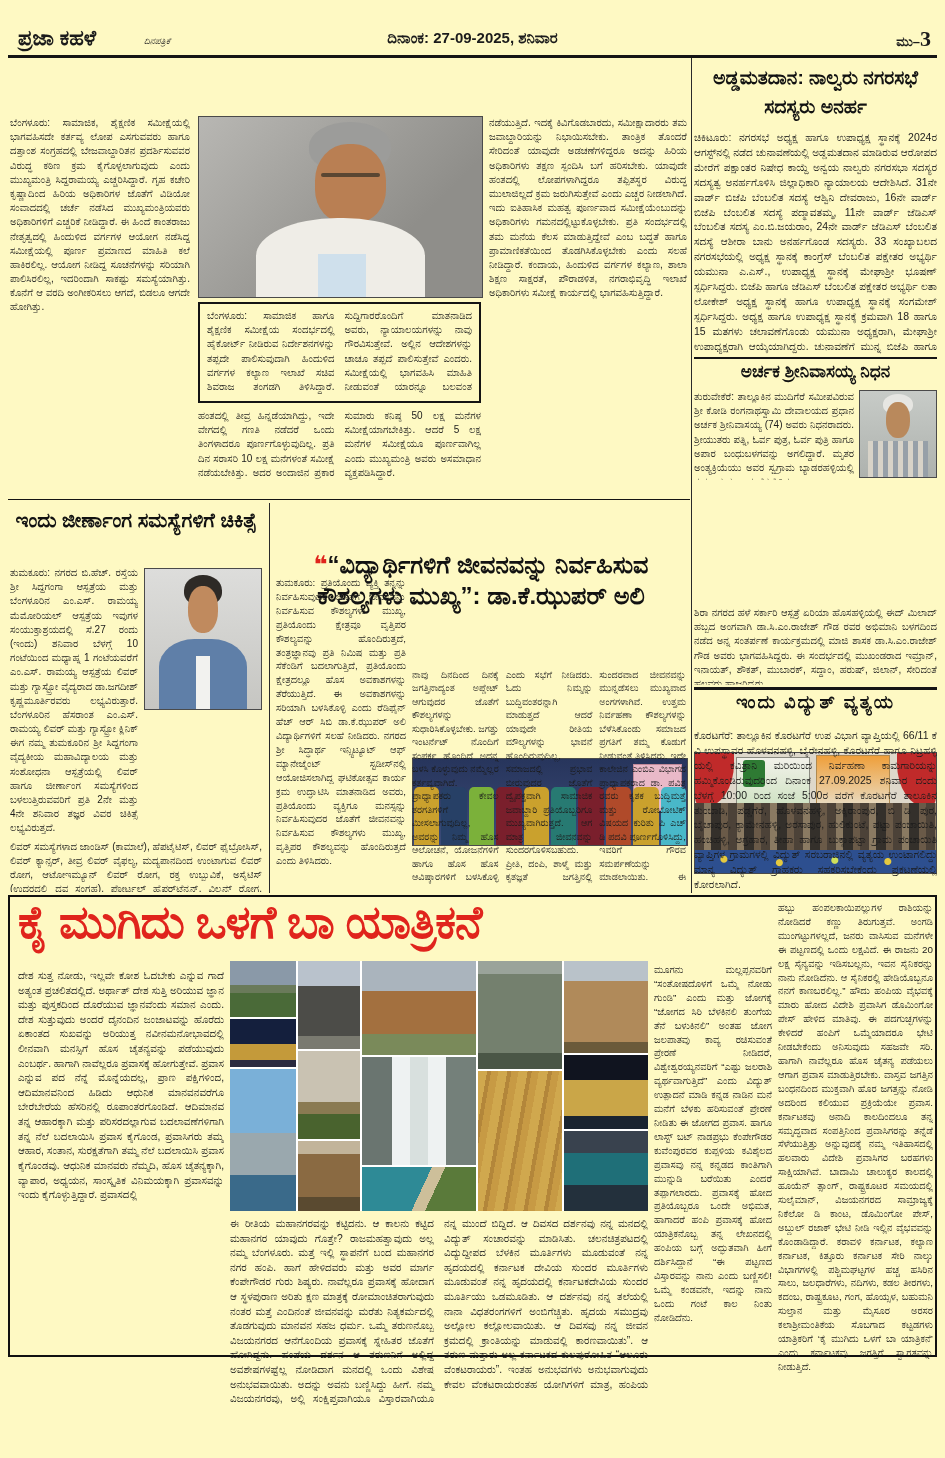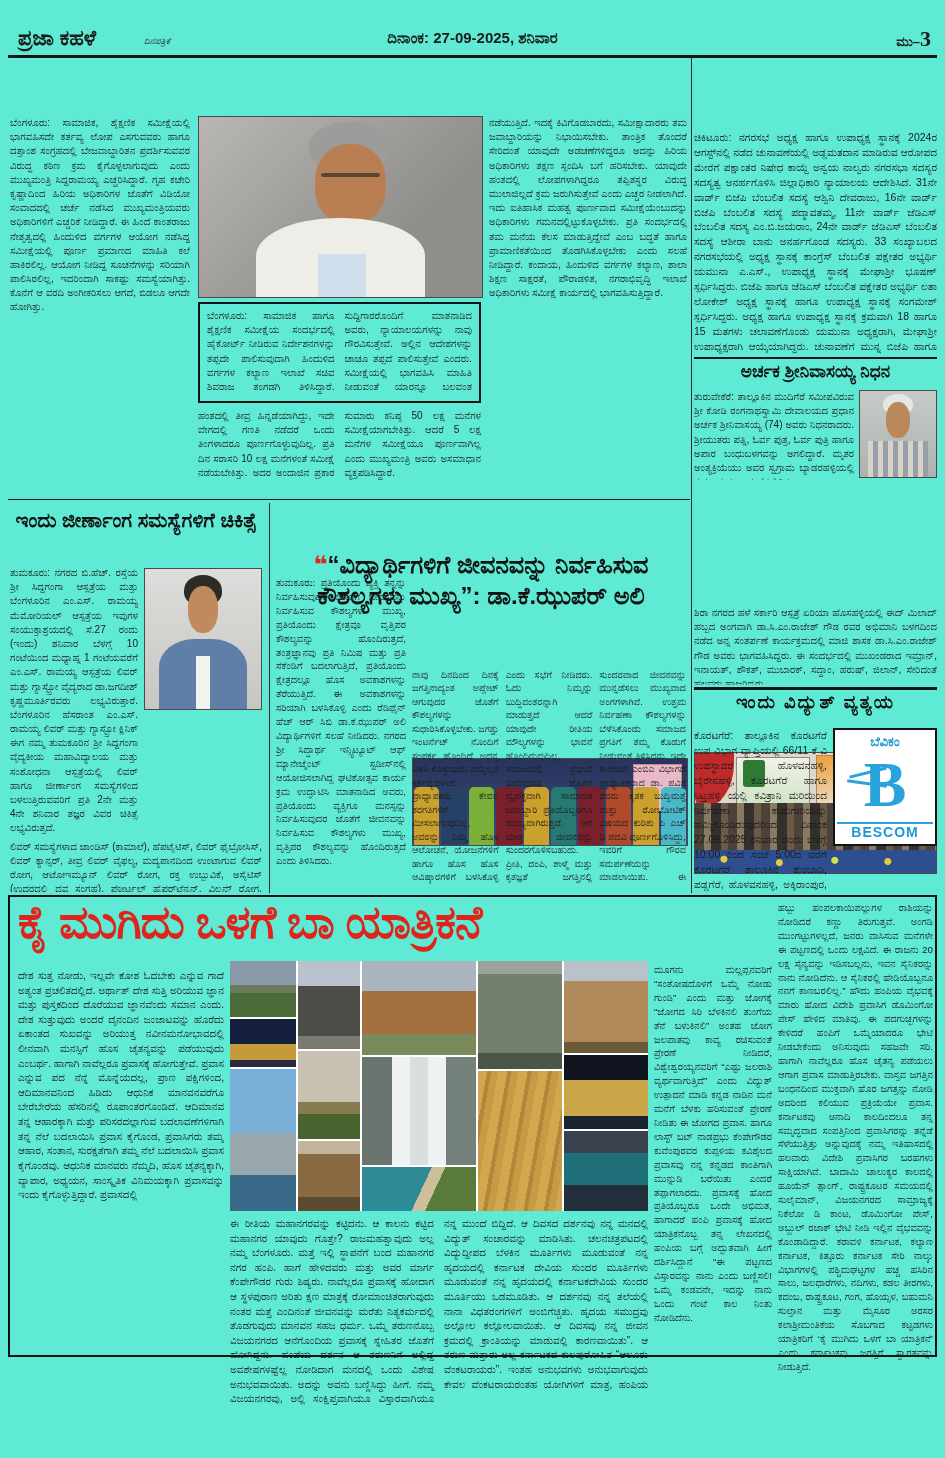--- a/index.html
+++ b/index.html
@@ -1,16 +1,16 @@
 <!DOCTYPE html>
 <html><head>
 <meta charset="utf-8">
 <style>
   html,body{margin:0;padding:0;background:#e8e8e4;}
-  .page{position:relative;width:945px;height:1458px;margin:0 auto;background:#5eead4;
+  .page{position:relative;width:945px;height:1458px;margin:0 auto;background:#fef9c3;
         font-family:"Liberation Sans","DejaVu Sans",sans-serif;color:#1b1b1b;overflow:hidden;}
   .abs{position:absolute;}
   .bt{font-size:10px;line-height:1.42;text-align:justify;overflow:hidden;word-break:break-word;}
   .rule{background:#151515;}
   .red{color:#e0241c;}
   .headline-main{font-weight:bold;color:#e0241c;line-height:1.02;letter-spacing:-1px;}
   .hl-black{font-weight:bold;color:#121212;text-align:center;}
   .photo{border:1px solid #4a4a4a;overflow:hidden;position:relative;}
   .caption-box{border:2px solid #141414;box-sizing:border-box;padding:5px 7px;}
   .two-col{column-count:2;column-gap:10px;}
@@ -141,20 +141,21 @@
         <div style="background:#49b8c9"></div>
       </div>
     </div>
   </div>
   <div class="abs bt three-col" style="left:412px;top:668px;width:274px;height:224px;font-size:9.5px;">
     <span>ನಾವು ದಿನದಿಂದ ದಿನಕ್ಕೆ ಜಗತ್ತಿನಾದ್ಯಂತ ಅಪ್ಡೇಟ್ ಆಗುವುದರ ಜೊತೆಗೆ ಕೌಶಲ್ಯಗಳನ್ನು ಸುಧಾರಿಸಿಕೊಳ್ಳಬೇಕು. ಜಗತ್ತು ಇಂಟರ್ನೆಟ್ ನೊಂದಿಗೆ ಸಂಪರ್ಕ ಹೊಂದಿದೆ ಅದನ್ನ ಬಳಸಿ ಕೊಳ್ಳುವುದು ನಮ್ಮೆಲ್ಲರ ಕರ್ತವ್ಯವಾಗಿದೆ. ಪ್ರಾಧ್ಯಾಪಕರು ಕೇವಲ ತರಗತಿಗಳಿಗೆ ಮೀಸಲಾಗುವುದಿಲ್ಲ, ಅವರನ್ನು ನಿಮ್ಮ ಹೊಸ ಆಲೋಚನೆ, ಯೋಜನೆಗಳಿಗೆ ಹಾಗೂ ಹೊಸ ಹೊಸ ಆವಿಷ್ಕಾರಗಳಿಗೆ ಬಳಸಿಕೊಳ್ಳಿ ಎಂದು ಸಭೆಗೆ ನೀಡಿದರು.</span>
     <span>ಓದು ನಿಮ್ಮನ್ನು ಬುದ್ಧಿವಂತರನ್ನಾಗಿ ಮಾಡುತ್ತದೆ ಆದರೆ ಯಾವುದೇ ರೀತಿಯ ಮೌಲ್ಯಗಳನ್ನು ಭಾವನೆ ಹೊಂದಿರುವುದಿಲ್ಲ, ಸಮಾಜದಲ್ಲಿ ಪ್ರಭಾವ ಬೀರುವುದರ ಜೊತೆಗೆ ದ್ವೈಪಕ್ತವಾಗಿ ಸಾಮಾಜಿಕ ಜವಾಬ್ದಾರಿ ಪ್ರತಿಯೊಬ್ಬರಿಗೂ ಮುಖ್ಯವಾಗಿರುತ್ತದೆ. ಆಗ ಮಾತ್ರ ಜೀವನವನ್ನು ಸುಂದರಗೊಳಿಸಬಹುದು. ಪ್ರೀತಿ, ದಂಪಿ, ಶಾಳ್ಮೆ ಮತ್ತು ಕೃತಜ್ಞತೆ ಜಗತ್ತಿನಲ್ಲಿ ಸುಂದರವಾದ ಜೀವನವನ್ನು ಮುನ್ನಡೆಸಲು ಮುಖ್ಯವಾದ ಅಂಗಗಳಾಗಿವೆ.</span>
     <span>ಉತ್ತಮ ನಿರ್ವಹಣಾ ಕೌಶಲ್ಯಗಳನ್ನು ಬೆಳೆಸಿಕೊಂಡು ಸಮಾಜದ ಪ್ರಗತಿಗೆ ತಮ್ಮ ಕೊಡುಗೆ ನೀಡುವಂತೆ ತಿಳಿಸಿದರು. ಇದೇ ಕಾಲೇಜಿನ ಎಂಬಿಎ ವಿಭಾಗದ ಪ್ರಾಧ್ಯಾಪಕರಾದ ಡಾ. ಪವಿತ್ರ ರವರು ಕೃತಕ ಬುದ್ಧಿಮತ್ತೆ ಮತ್ತು ರೋಬೋಟಿಕ್ ವಿಷಯದ ಕುರಿತು ಪಿ ಎಚ್ ಡಿ ಪದವಿ ಪೂರ್ಣಗೊಳಿಸಿದ್ದು, ಇವರಿಗೆ ಗೌರವ ಸಮರ್ಪಣೆಯನ್ನು ಮಾಡಲಾಯಿತು. ಈ ಕಾರ್ಯಕ್ರಮದಲ್ಲಿ ಡಾ.ಅಶೋಕ್ ಮಿಶ್ರಾ, ಓಬೇದ್ ಉಲ್ಲಾ ಶರೀಫ್, ಡಾ. ಫರ್ಹಾನ್ ಬೇಗ, ಆದರ್ಶ ಎಚ್ ಎಂ, ವಿಜಯ ಕುಲಕರ್ಣಿ, ಡಾ.ಪವಿತ್ರ, ಪ್ರಾಧ್ಯಾಪಕರು, ವಿದ್ಯಾರ್ಥಿಗಳು ಮತ್ತು ಪೋಷಕರು ಇದ್ದರು.</span>
   </div>
 
+  <div class="abs hl-black" style="left:694px;top:64px;width:243px;font-size:19px;line-height:1.5;">ಅಡ್ಡಮತದಾನ: ನಾಲ್ವರು ನಗರಸಭೆ ಸದಸ್ಯರು ಅನರ್ಹ</div>
   <div class="abs bt" style="left:694px;top:130px;width:243px;height:224px;font-size:10.5px;">ಚಿಕಿಟೂರು: ನಗರಸಭೆ ಅಧ್ಯಕ್ಷ ಹಾಗೂ ಉಪಾಧ್ಯಕ್ಷ ಸ್ಥಾನಕ್ಕೆ 2024ರ ಆಗಸ್ಟ್‌ನಲ್ಲಿ ನಡೆದ ಚುನಾವಣೆಯಲ್ಲಿ ಅಡ್ಡಮತದಾನ ಮಾಡಿರುವ ಆರೋಪದ ಮೇರೆಗೆ ಪಕ್ಷಾಂತರ ನಿಷೇಧ ಕಾಯ್ದೆ ಅನ್ವಯ ನಾಲ್ವರು ನಗರಸಭಾ ಸದಸ್ಯರ ಸದಸ್ಯತ್ವ ಅನರ್ಹಗೊಳಿಸಿ ಜಿಲ್ಲಾಧಿಕಾರಿ ನ್ಯಾಯಾಲಯ ಆದೇಶಿಸಿದೆ. 31ನೇ ವಾರ್ಡ್ ಬಿಜೆಪಿ ಬೆಂಬಲಿತ ಸದಸ್ಯೆ ಆಶ್ವಿನಿ ದೇವರಾಜು, 16ನೇ ವಾರ್ಡ್ ಬಿಜೆಪಿ ಬೆಂಬಲಿತ ಸದಸ್ಯೆ ಪದ್ಮಾವತಮ್ಮ, 11ನೇ ವಾರ್ಡ್ ಜೆಡಿಎಸ್ ಬೆಂಬಲಿತ ಸದಸ್ಯ ಎಂ.ಬಿ.ಜಯರಾಂ, 24ನೇ ವಾರ್ಡ್ ಜೆಡಿಎಸ್ ಬೆಂಬಲಿತ ಸದಸ್ಯೆ ಆಶೀರಾ ಬಾನು ಅನರ್ಹಗೊಂಡ ಸದಸ್ಯರು. 33 ಸಂಖ್ಯಾಬಲದ ನಗರಸಭೆಯಲ್ಲಿ ಅಧ್ಯಕ್ಷ ಸ್ಥಾನಕ್ಕೆ ಕಾಂಗ್ರೆಸ್ ಬೆಂಬಲಿತ ಪಕ್ಷೇತರ ಅಭ್ಯರ್ಥಿ ಯಮುನಾ ಎ.ಎಸ್., ಉಪಾಧ್ಯಕ್ಷ ಸ್ಥಾನಕ್ಕೆ ಮೇಘಾಶ್ರೀ ಭೂಷಣ್ ಸ್ಪರ್ಧಿಸಿದ್ದರು. ಬಿಜೆಪಿ ಹಾಗೂ ಜೆಡಿಎಸ್ ಬೆಂಬಲಿತ ಪಕ್ಷೇತರ ಅಭ್ಯರ್ಥಿ ಲತಾ ಲೋಕೇಶ್ ಅಧ್ಯಕ್ಷ ಸ್ಥಾನಕ್ಕೆ ಹಾಗೂ ಉಪಾಧ್ಯಕ್ಷ ಸ್ಥಾನಕ್ಕೆ ಸಂಗಮೇಶ್ ಸ್ಪರ್ಧಿಸಿದ್ದರು. ಅಧ್ಯಕ್ಷ ಹಾಗೂ ಉಪಾಧ್ಯಕ್ಷ ಸ್ಥಾನಕ್ಕೆ ಕ್ರಮವಾಗಿ 18 ಹಾಗೂ 15 ಮತಗಳು ಚಲಾವಣೆಗೊಂಡು ಯಮುನಾ ಅಧ್ಯಕ್ಷರಾಗಿ, ಮೇಘಾಶ್ರೀ ಉಪಾಧ್ಯಕ್ಷರಾಗಿ ಆಯ್ಕೆಯಾಗಿದ್ದರು. ಚುನಾವಣೆಗೆ ಮುನ್ನ ಬಿಜೆಪಿ ಹಾಗೂ ಜೆಡಿಎಸ್ ಹೊರಡಿಸಿದ್ದ ವಿಪ್ ಉಲ್ಲಂಘಿಸಿ ನಾಲ್ವರು ಸದಸ್ಯರು ಅಡ್ಡ ಮತದಾನ ಮಾಡಿದ್ದರು. ಸದಸ್ಯ ರಾದ ಲತಾ ಹಾಗೂ ಸಂಗಮೇಶ್ ಈ ಬಗ್ಗೆ ಜಿಲ್ಲಾಧಿಕಾರಿಗೆ ದೂರು ಸಲ್ಲಿಸಿದ್ದರು.</div>
   <div class="abs rule" style="left:694px;top:357px;width:243px;height:2px;"></div>
 
   <div class="abs hl-black" style="left:694px;top:362px;width:243px;font-size:17px;">ಅರ್ಚಕ ಶ್ರೀನಿವಾಸಯ್ಯ ನಿಧನ</div>
   <div class="abs" style="left:694px;top:390px;width:243px;height:90px;overflow:hidden;">
     <div class="photo" style="float:right;width:76px;height:86px;margin:0 0 3px 5px;">
       <div class="obit-bg">
         <div class="art obit-hair"></div>
         <div class="art obit-face"></div>
         <div class="art obit-shirt"></div>
@@ -172,29 +173,20 @@
       <div class="art gp-banner2"></div>
       <div class="art gp-crowd"></div>
       <div class="art gp-table"></div>
     </div>
   </div>
   <div class="abs bt" style="left:694px;top:606px;width:243px;height:79px;font-size:10px;">ಶಿರಾ ನಗರದ ಹಳೆ ಸರ್ಕಾರಿ ಆಸ್ಪತ್ರೆ ಏರಿಯಾ ಹೊಸಹಳ್ಳಿಯಲ್ಲಿ ಈದ್ ಮಿಲಾದ್ ಹಬ್ಬದ ಅಂಗವಾಗಿ ಡಾ.ಸಿ.ಎಂ.ರಾಜೇಶ್ ಗೌಡ ರವರ ಅಭಿಮಾನಿ ಬಳಗದಿಂದ ನಡೆದ ಅನ್ನ ಸಂತರ್ಪಣೆ ಕಾರ್ಯಕ್ರಮದಲ್ಲಿ ಮಾಜಿ ಶಾಸಕ ಡಾ.ಸಿ.ಎಂ.ರಾಜೇಶ್ ಗೌಡ ಅವರು ಭಾಗವಹಿಸಿದ್ದರು. ಈ ಸಂದರ್ಭದಲ್ಲಿ ಮುಖಂಡರಾದ ಇಮ್ರಾನ್, ಇನಾಯತ್, ಶೌಕತ್, ಮುಬಾರಕ್, ಸದ್ದಾಂ, ಹರುಷ್, ಜಿಲಾನ್, ಸೇರಿದಂತೆ ಹಲವರು ಹಾಜರಿದ್ದರು.</div>
   <div class="abs rule" style="left:694px;top:687px;width:243px;height:3px;"></div>
 
   <div class="abs hl-black" style="left:694px;top:692px;width:243px;font-size:18px;letter-spacing:2px;">ಇಂದು ವಿದ್ಯುತ್ ವ್ಯತ್ಯಯ</div>
   <div class="abs" style="left:694px;top:728px;width:243px;height:165px;overflow:hidden;">
-    <div class="bescom" style="float:right;width:104px;height:118px;margin:0 0 4px 6px;">
-      <div class="kn">ಬೆವಿಕಂ</div>
-      <div class="bmark">
-        <span class="bletter">B</span>
-        <span class="pylon"></span>
-        <span class="pylon2"></span>
-      </div>
-      <div class="en">BESCOM</div>
-    </div>
     <div class="bt" style="font-size:10.5px;">ಕೊರಟಗೆರೆ: ತಾಲ್ಲೂಕಿನ ಕೊರಟಗೆರೆ ಉಪ ವಿಭಾಗ ವ್ಯಾಪ್ತಿಯಲ್ಲಿ 66/11 ಕೆ ವಿ ಉಪಸ್ಥಾವರ ಹೊಳವನಹಳ್ಳಿ, ಬೈರೇನಹಳ್ಳಿ, ಕೊರಟಗೆರೆ ಹಾಗೂ ನಿಟ್ರಹಳ್ಳಿ ಯಲ್ಲಿ ಕವಿತ್ರಾನಿ ಮರಿಯಿಂದ ನಿರ್ವಹಣಾ ಕಾಮಗಾರಿಯನ್ನು ಹಮ್ಮಿಕೊಂಡಿರುವುದರಿಂದ ದಿನಾಂಕ 27.09.2025 ಶನಿವಾರ ದಂದು ಬೆಳಗ್ಗೆ 10:00 ರಿಂದ ಸಂಜೆ 5:00ರ ವರೆಗೆ ಕೊರಟಗೆರೆ ತಾಲೂಕಿನ ತುಂಬಾಡಿ, ಪಡ್ಡಗೆರೆ, ಹೊಳವನಹಳ್ಳಿ, ಅಕ್ಕಿರಾಂಪುರ, ಬಿ ಡಿ ಪುರ, ಬೈಚಾಪುರ, ಕ್ಯಾಮೇನಹಳ್ಳಿ, ಅರಸಾಪುರ, ಹುಲಿಕುಂಟೆ, ಪಟ್ಟಾ ಪಂಚಾಯಿತಿ, ಹಂಚಿಹಳ್ಳಿ, ಅಗ್ರಹಾರ, ತೀಹಾ ಹಾಗೂ ಬುಕ್ಕಾಪಟ್ಟಾ ಗ್ರಾಮ ಪಂಚಾಯಿತಿ ವ್ಯಾಪ್ತಿಗಳ ಗ್ರಾಮಗಳಲ್ಲಿ ವಿದ್ಯುತ್ ಸರಬರಾಜಿನಲ್ಲಿ ವ್ಯತ್ಯಯ ಉಂಟಾಗಲಿದ್ದು ಮಾನ್ಯ ವಿದ್ಯುತ್ ಗ್ರಾಹಕರು ಸಹಕರಿಸಬೇಕೆಂದು ಪ್ರಕಟಣೆಯಲ್ಲಿ ಕೋರಲಾಗಿದೆ.</div>
   </div>
 
   <div class="abs box-bottom" style="left:8px;top:895px;width:929px;height:462px;">
     <div class="abs headline-main" style="left:8px;top:2px;width:700px;font-size:46px;">ಕೈ ಮುಗಿದು ಒಳಗೆ ಬಾ ಯಾತ್ರಿಕನೆ</div>
     <div class="abs bt" style="left:8px;top:72px;width:206px;height:448px;font-size:10.3px;">ದೇಶ ಸುತ್ತ ನೋಡು, ಇಲ್ಲವೇ ಕೋಶ ಓದಬೇಕು ಎನ್ನುವ ಗಾದೆ ಅತ್ಯಂತ ಪ್ರಚಲಿತದಲ್ಲಿದೆ. ಅರ್ಥಾತ್ ದೇಶ ಸುತ್ತಿ ಅರಿಯುವ ಜ್ಞಾನ ಮತ್ತು ಪುಸ್ತಕದಿಂದ ದೊರೆಯುವ ಜ್ಞಾನವೆಂದು ಸಮಾನ ಎಂದು. ದೇಶ ಸುತ್ತುವುದು ಅಂದರೆ ದೈನಂದಿನ ಜಂಜಾಟವನ್ನು ಹೊರೆದು ಏಕಾಂತದ ಸುಖವನ್ನು ಅರಿಯುತ್ತ ನವೀನಮನೋಭಾವದಲ್ಲಿ ಲೀನವಾಗಿ ಮನಸ್ಸಿಗೆ ಹೊಸ ಚೈತನ್ಯವನ್ನು ಪಡೆಯುವುದು ಎಂಬರ್ಥ. ಹಾಗಾಗಿ ನಾವೆಲ್ಲರೂ ಪ್ರವಾಸಕ್ಕೆ ಹೋಗುತ್ತೇವೆ. ಪ್ರವಾಸ ಎನ್ನುವ ಪದ ನೆನ್ನೆ ಮೊನ್ನೆಯದಲ್ಲ, ಪ್ರಾಣ ಪಕ್ಷಿಗಳಿಂದ, ಆದಿಮಾನವನಿಂದ ಹಿಡಿದು ಆಧುನಿಕ ಮಾನವನವರೆಗೂ ಬೇರೆಬೇರೆಯ ಹೆಸರಿನಲ್ಲಿ ರೂಪಾಂತರಗೊಂಡಿದೆ. ಆದಿಮಾನವ ತನ್ನ ಆಹಾರಕ್ಕಾಗಿ ಮತ್ತು ಪರಿಸರದಲ್ಲಾಗುವ ಬದಲಾವಣೆಗಳಿಗಾಗಿ ತನ್ನ ನೆಲೆ ಬದಲಾಯಿಸಿ ಪ್ರವಾಸ ಕೈಗೊಂಡ, ಪ್ರವಾಸಿಗರು ತಮ್ಮ ಆಹಾರ, ಸಂತಾನ, ಸುರಕ್ಷತೆಗಾಗಿ ತಮ್ಮ ನೆಲೆ ಬದಲಾಯಿಸಿ ಪ್ರವಾಸ ಕೈಗೊಂಡವು. ಆಧುನಿಕ ಮಾನವರು ನೆಮ್ಮದಿ, ಹೊಸ ಚೈತನ್ಯಕ್ಕಾಗಿ, ವ್ಯಾಪಾರ, ಅಧ್ಯಯನ, ಸಾಂಸ್ಕೃತಿಕ ವಿನಿಮಯಕ್ಕಾಗಿ ಪ್ರವಾಸವನ್ನು ಇಂದು ಕೈಗೊಳ್ಳುತ್ತಿದ್ದಾರೆ. ಪ್ರವಾಸದಲ್ಲಿ</div>
 
     <div class="abs collage" style="left:220px;top:64px;width:418px;height:250px;">
       <div class="ccol" style="width:66px;">
         <div class="tile" style="height:56px;background:linear-gradient(#8a99a8 0 42%,#6a7a5a 42% 58%,#4a6a38 58%);"></div>

